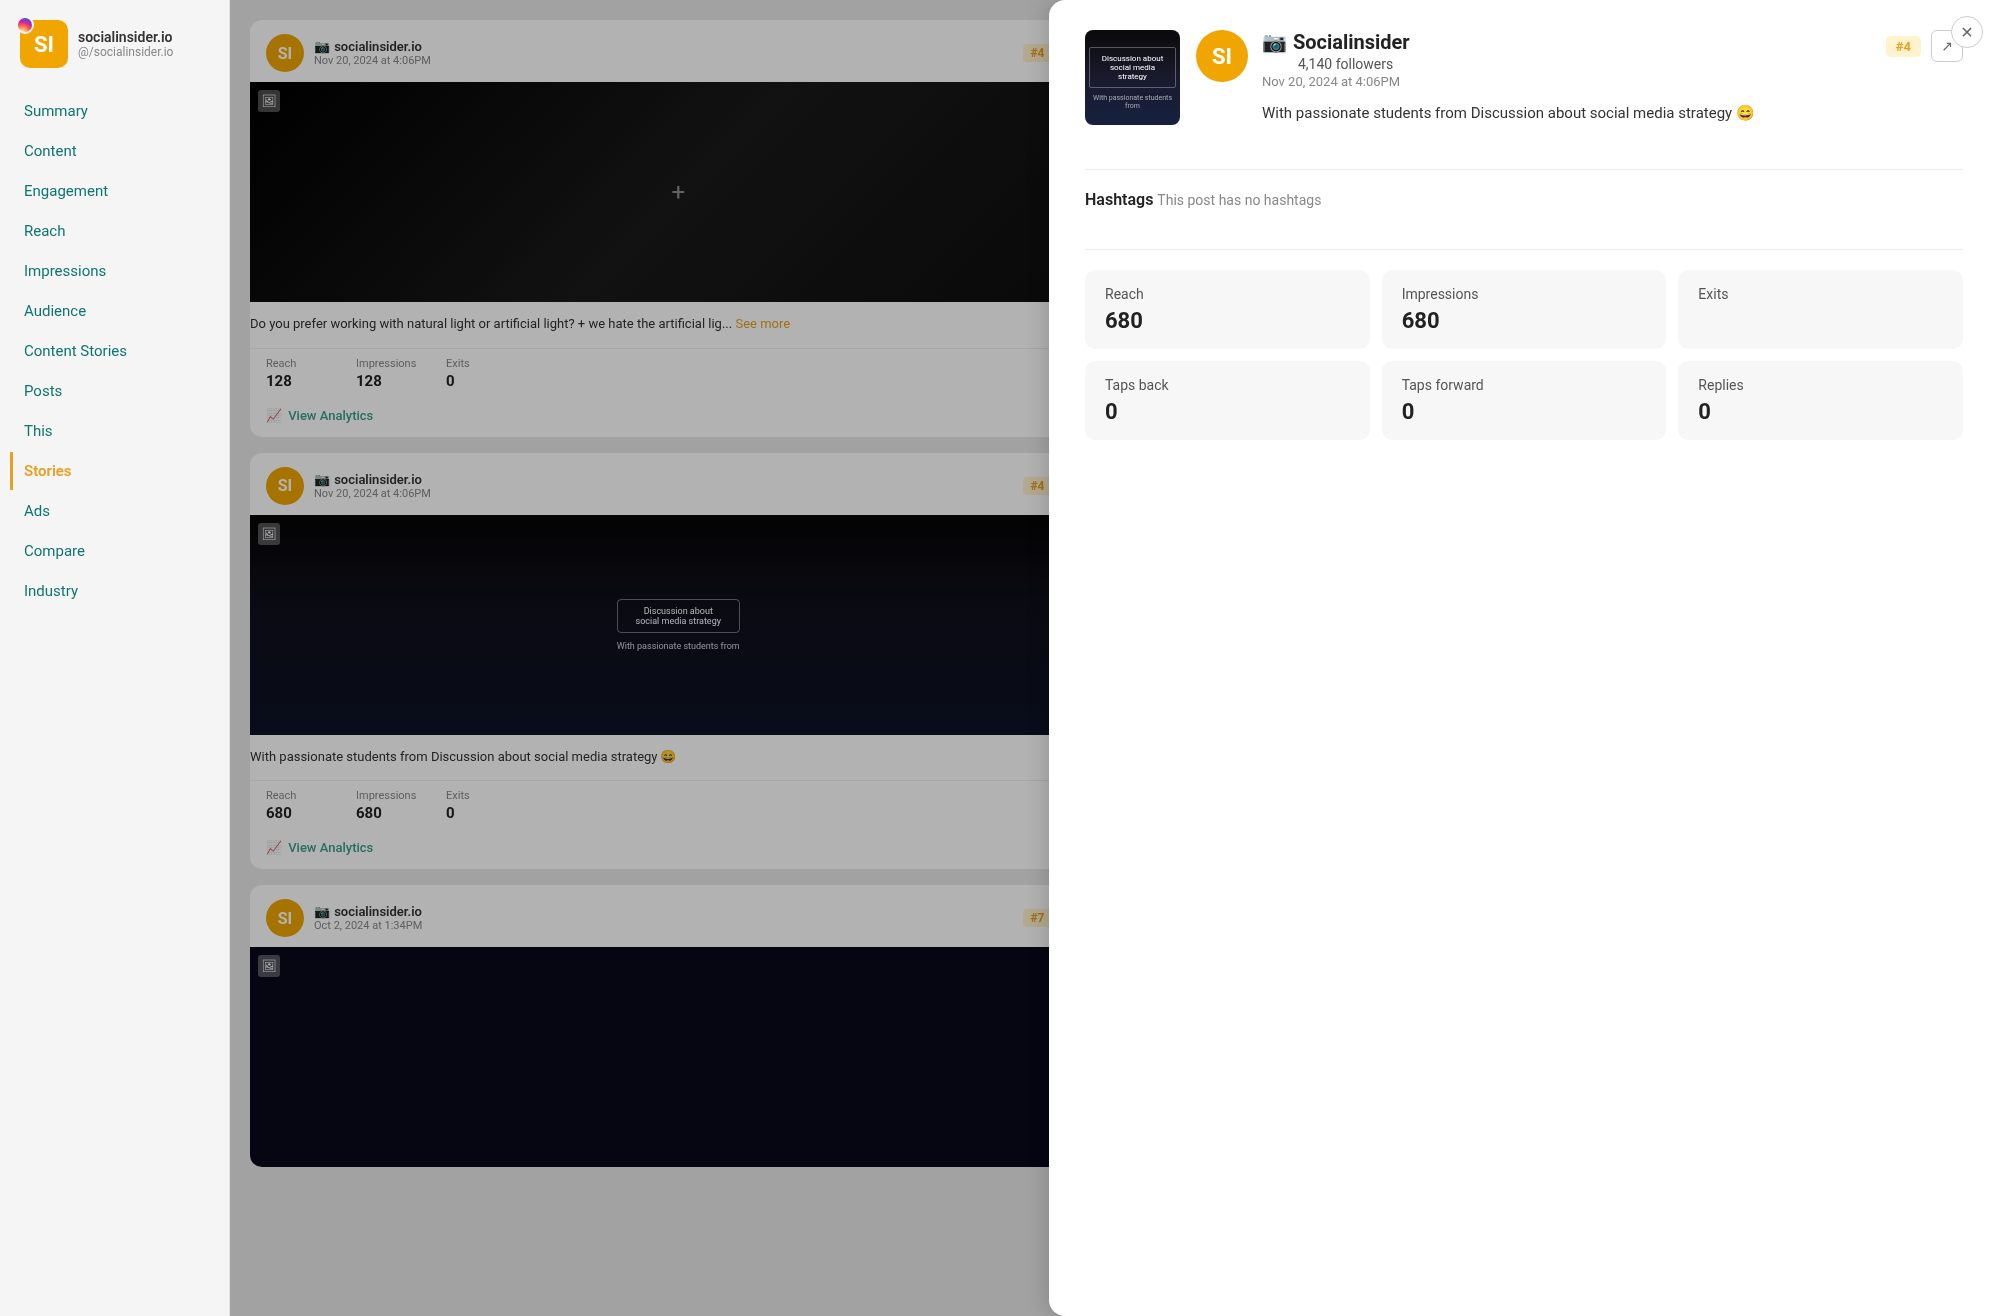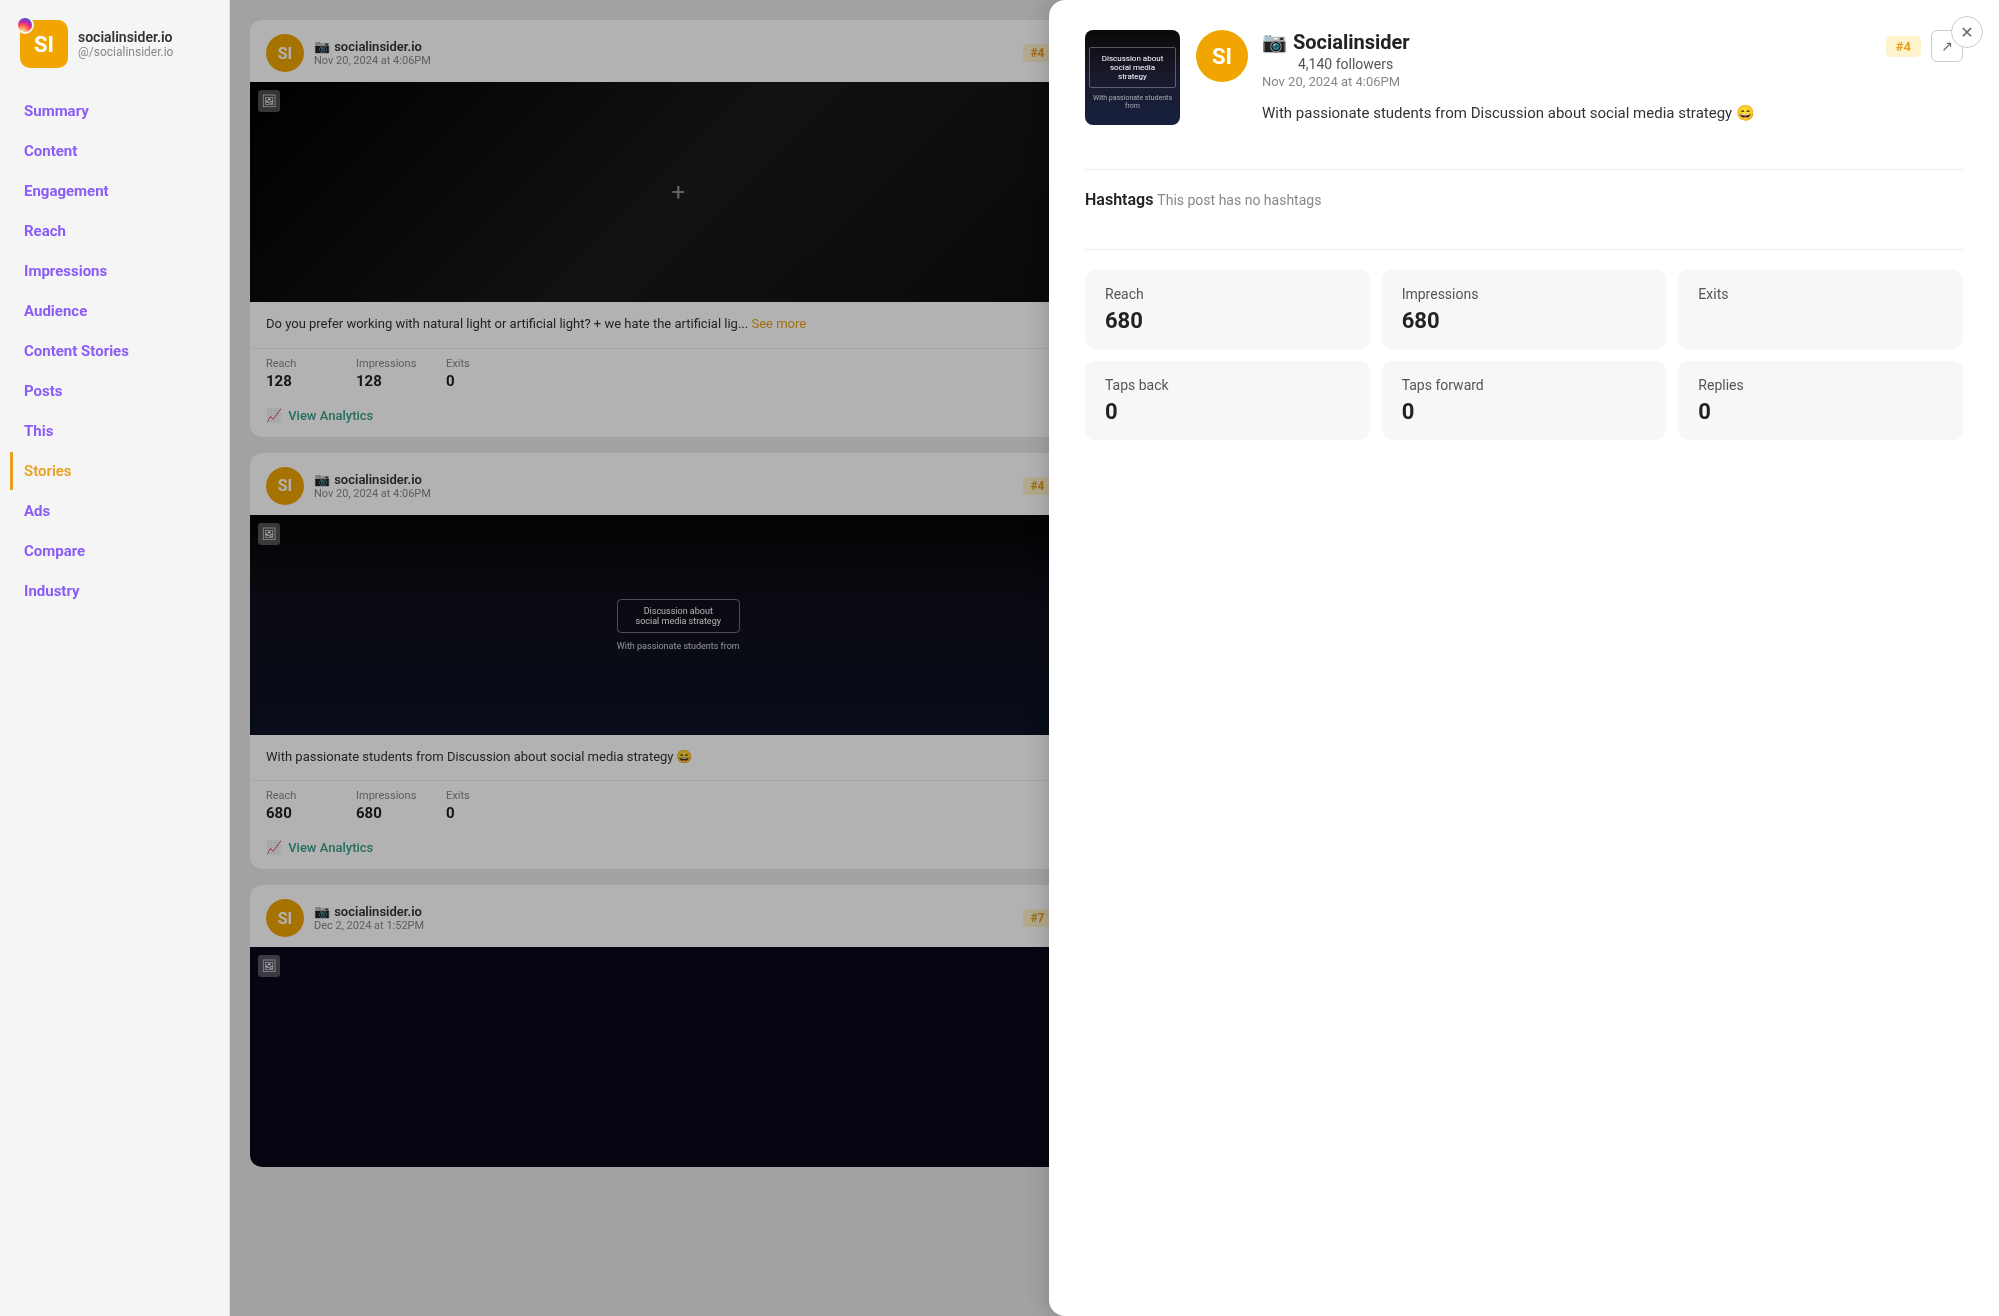--- a/index.html
+++ b/index.html
@@ -54,23 +54,23 @@
     }
     .brand-text { display: flex; flex-direction: column; }
     .brand-name { font-size: 14px; font-weight: 600; color: #333; }
     .brand-handle { font-size: 12px; color: #888; }
 
     .sidebar-nav { display: flex; flex-direction: column; gap: 2px; padding: 0 10px; }
     .nav-item {
       padding: 10px 14px;
       border-radius: 6px;
       font-size: 15px;
-      color: #8b5cf6;
+      color: #0f766e;
       cursor: pointer;
-      font-weight: 700;
+      font-weight: 400;
     }
     .nav-item.active {
       color: #e8a020;
       font-weight: 600;
       border-left: 3px solid #e8a020;
       border-radius: 0 6px 6px 0;
       padding-left: 11px;
       background: transparent;
     }
 
@@ -154,21 +154,21 @@
       width: 22px;
       height: 22px;
       background: rgba(255,255,255,0.3);
       border-radius: 3px;
       display: flex;
       align-items: center;
       justify-content: center;
       color: white;
       font-size: 12px;
     }
-    .card-content { padding: 12px 16px 8px 16px; font-size: 13px; color: #333; line-height: 1.5; }
+    .card-content { padding: 12px 16px 8px 0; font-size: 13px; color: #333; line-height: 1.5; }
     .see-more { color: #e8a020; font-size: 13px; cursor: pointer; }
     .card-metrics {
       display: flex;
       gap: 0;
       padding: 8px 16px 12px 16px;
       border-top: 1px solid #f0f0f0;
       margin-top: 6px;
     }
     .metric-item { display: flex; flex-direction: column; gap: 2px; min-width: 90px; }
     .metric-label { font-size: 11px; color: #888; }
@@ -466,21 +466,21 @@
 
     <div class="story-card">
       <div class="card-header">
         <div class="card-user">
           <div class="avatar-sm">SI</div>
           <div class="card-user-info">
             <span class="card-username">
               <span>📷</span>
               <span>socialinsider.io</span>
             </span>
-            <span class="card-time">Dec 2, 2024 at 1:52PM</span>
+            <span class="card-time">Oct 2, 2024 at 1:34PM</span>
           </div>
         </div>
         <div class="card-actions">
           <div class="card-badge">#7</div>
           <div class="external-link-btn">↗</div>
         </div>
       </div>
       <div class="card-image">
         <div class="image-placeholder">🖼</div>
         <div style="width:100%;height:100%;background:#0a0a1a;"></div>

